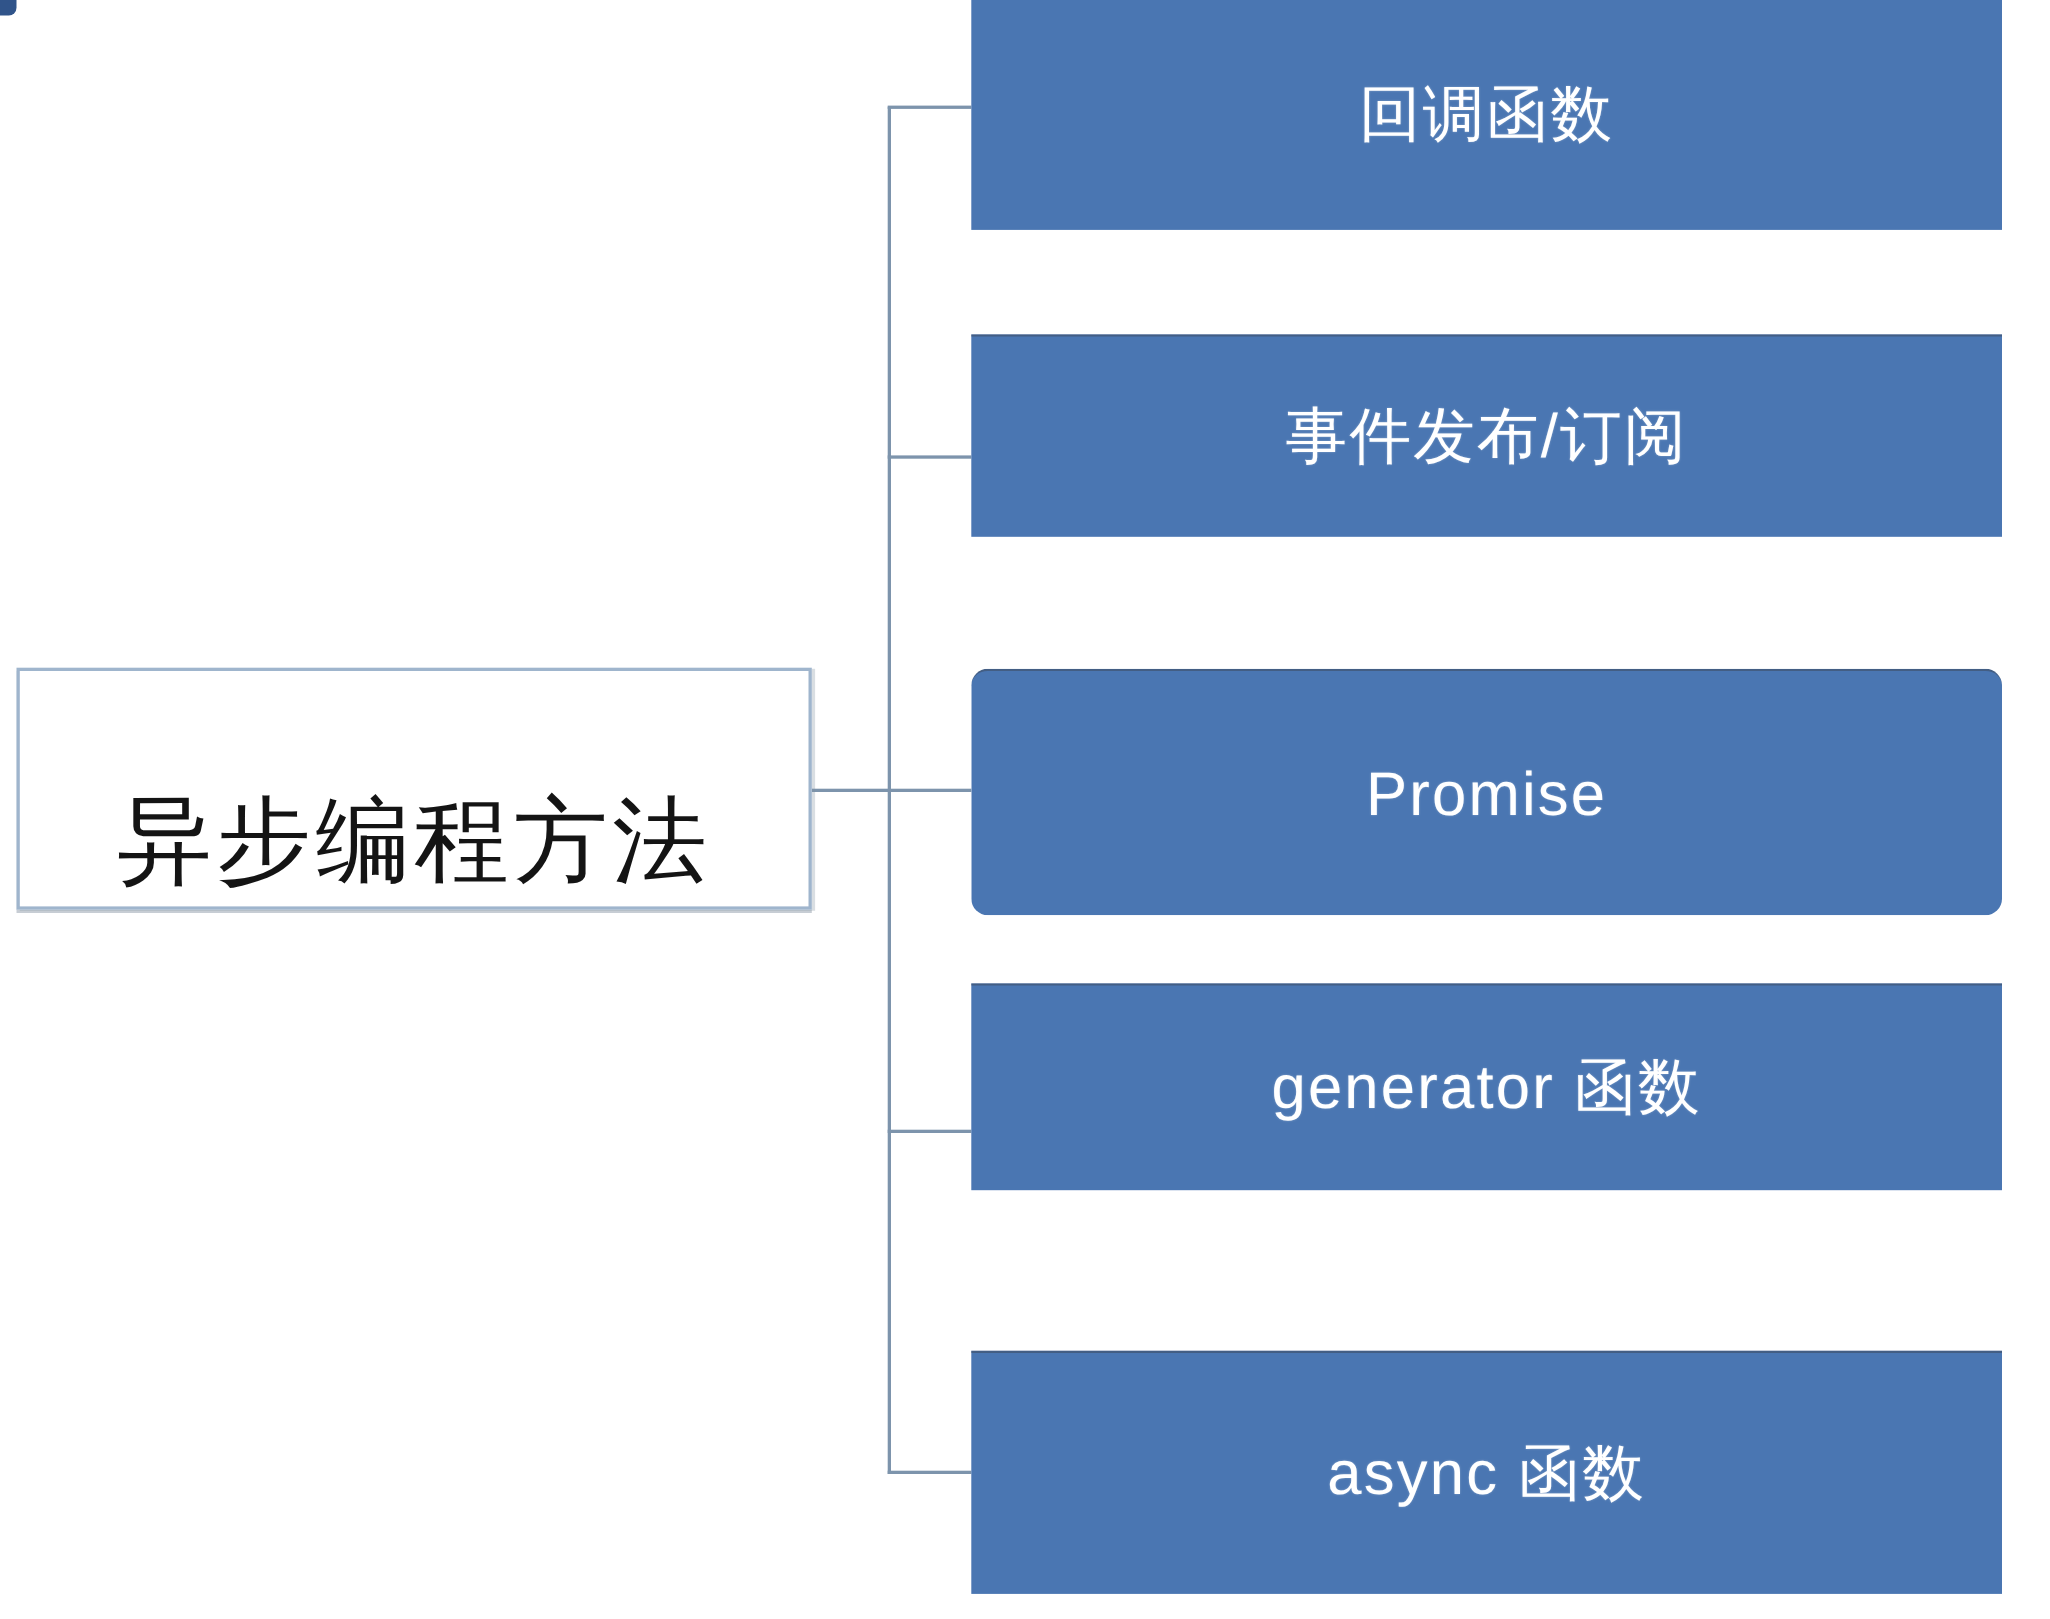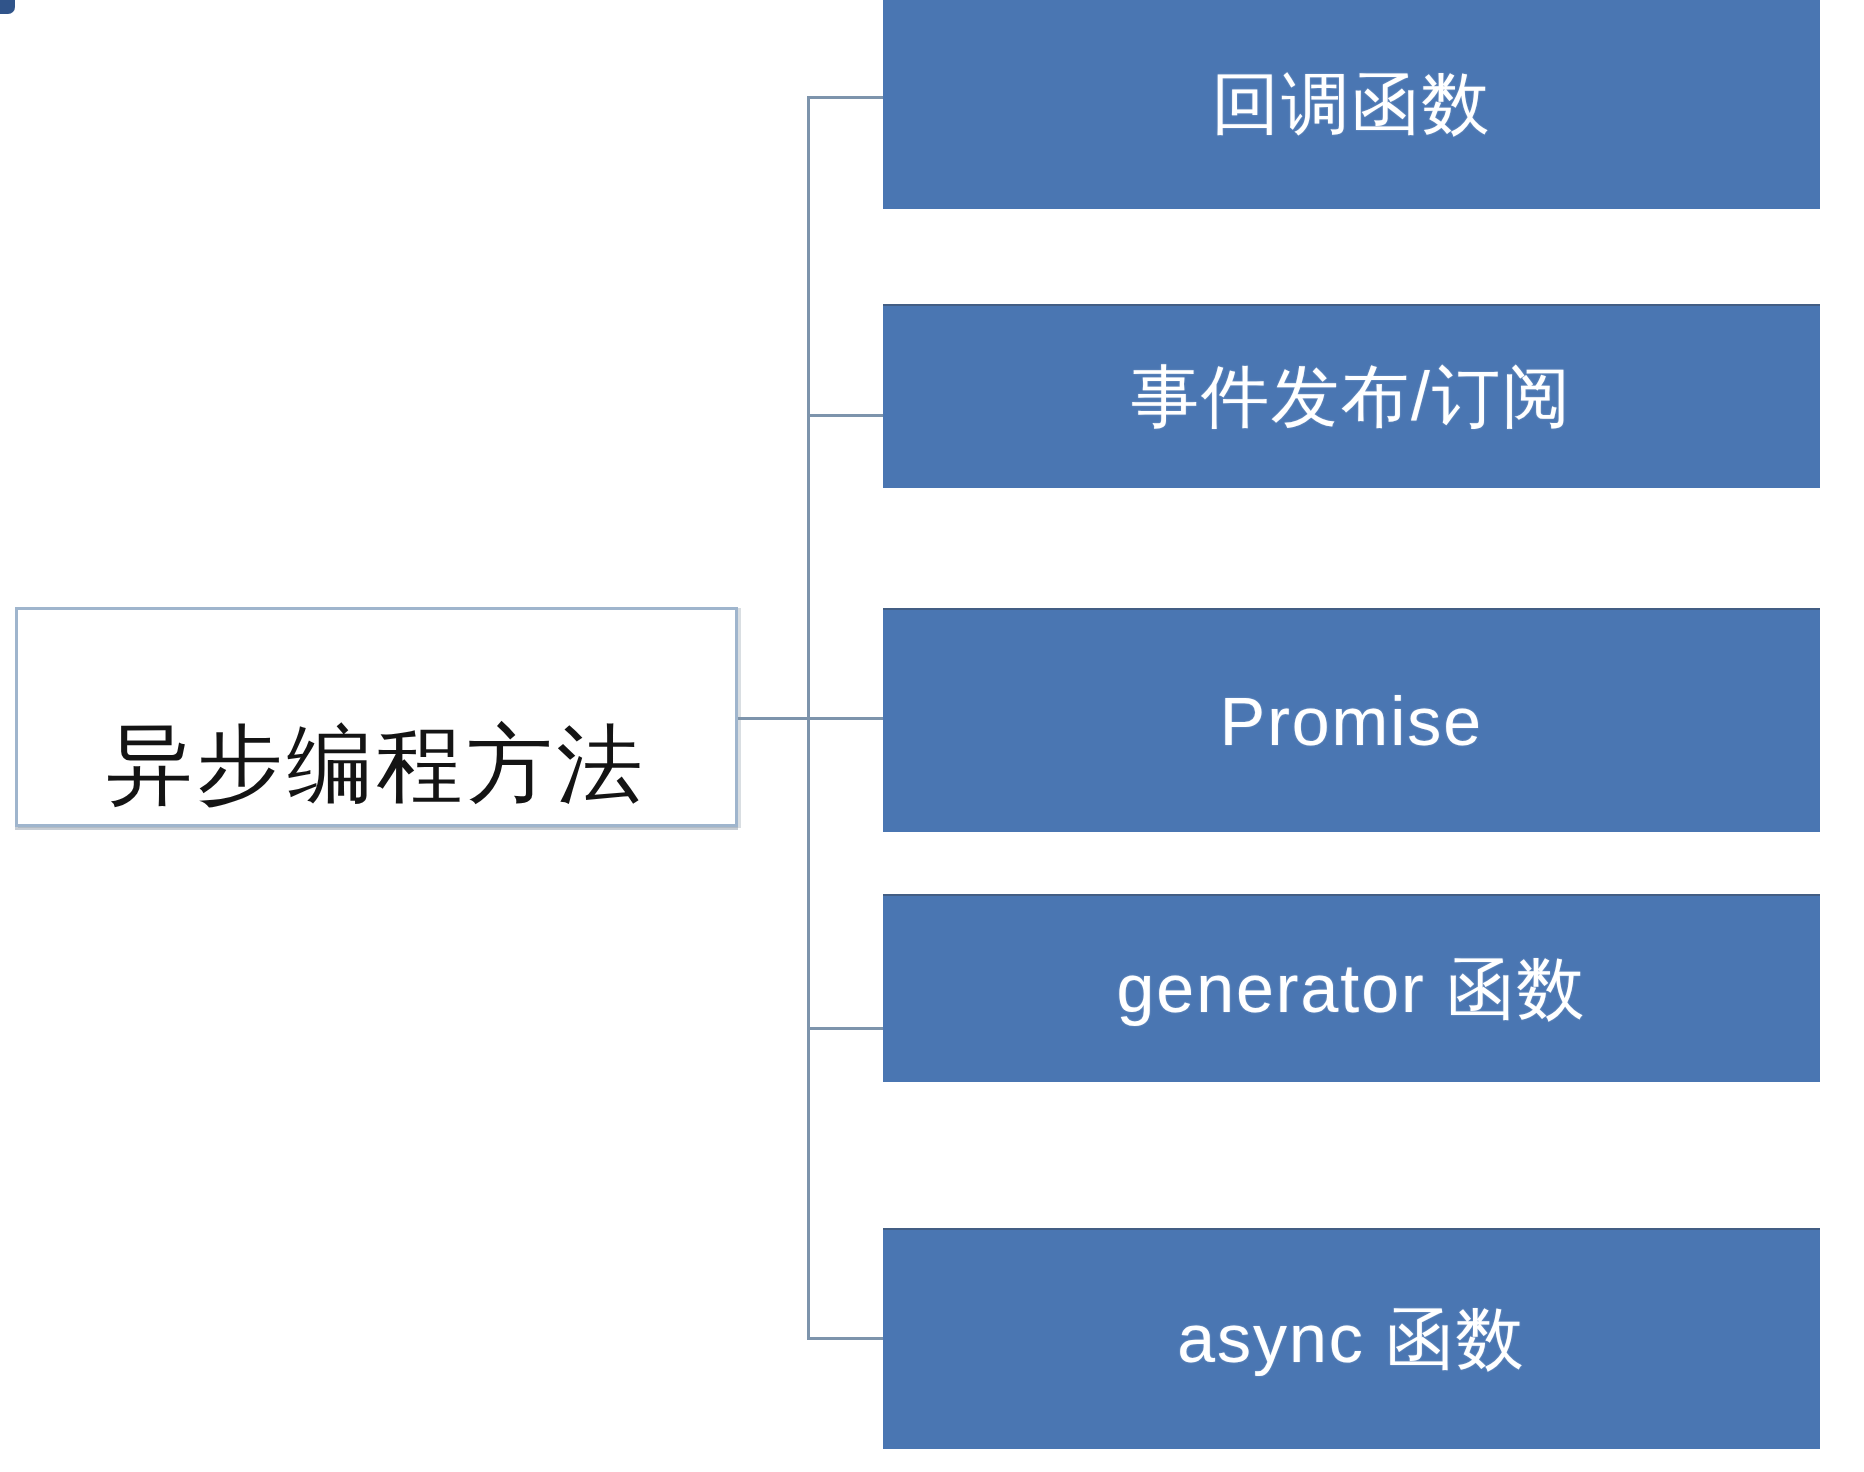--- a/index.html
+++ b/index.html
@@ -70,28 +70,28 @@
     width: 937px;
     box-sizing: border-box;
     background: #4a76b2;
     border-top: 2px solid rgba(62,74,94,0.55);
     display: flex;
     align-items: center;
     justify-content: center;
   }
   .branch-node .branch-label {
     color: #ffffff;
-    font-size: 68px;
+    font-size: 56px;
     letter-spacing: 2px;
     white-space: nowrap;
     text-shadow: 0 0 2px rgba(255,255,255,0.35);
   }
   .node-1 { top: 0px;    height: 209px; border-top: none; } 
   .node-2 { top: 304px;  height: 184px; }
-  .node-3 { top: 608px;  height: 224px; }
+  .node-3 { top: 608px;  height: 224px; border-radius: 15px; }
   .node-4 { top: 894px;  height: 188px; }
   .node-5 { top: 1228px; height: 221px; text-align: center; }
 </style>
 </head>
 <body>
 
 <div class="stage">
 
   <div class="corner-mark"></div>
 

